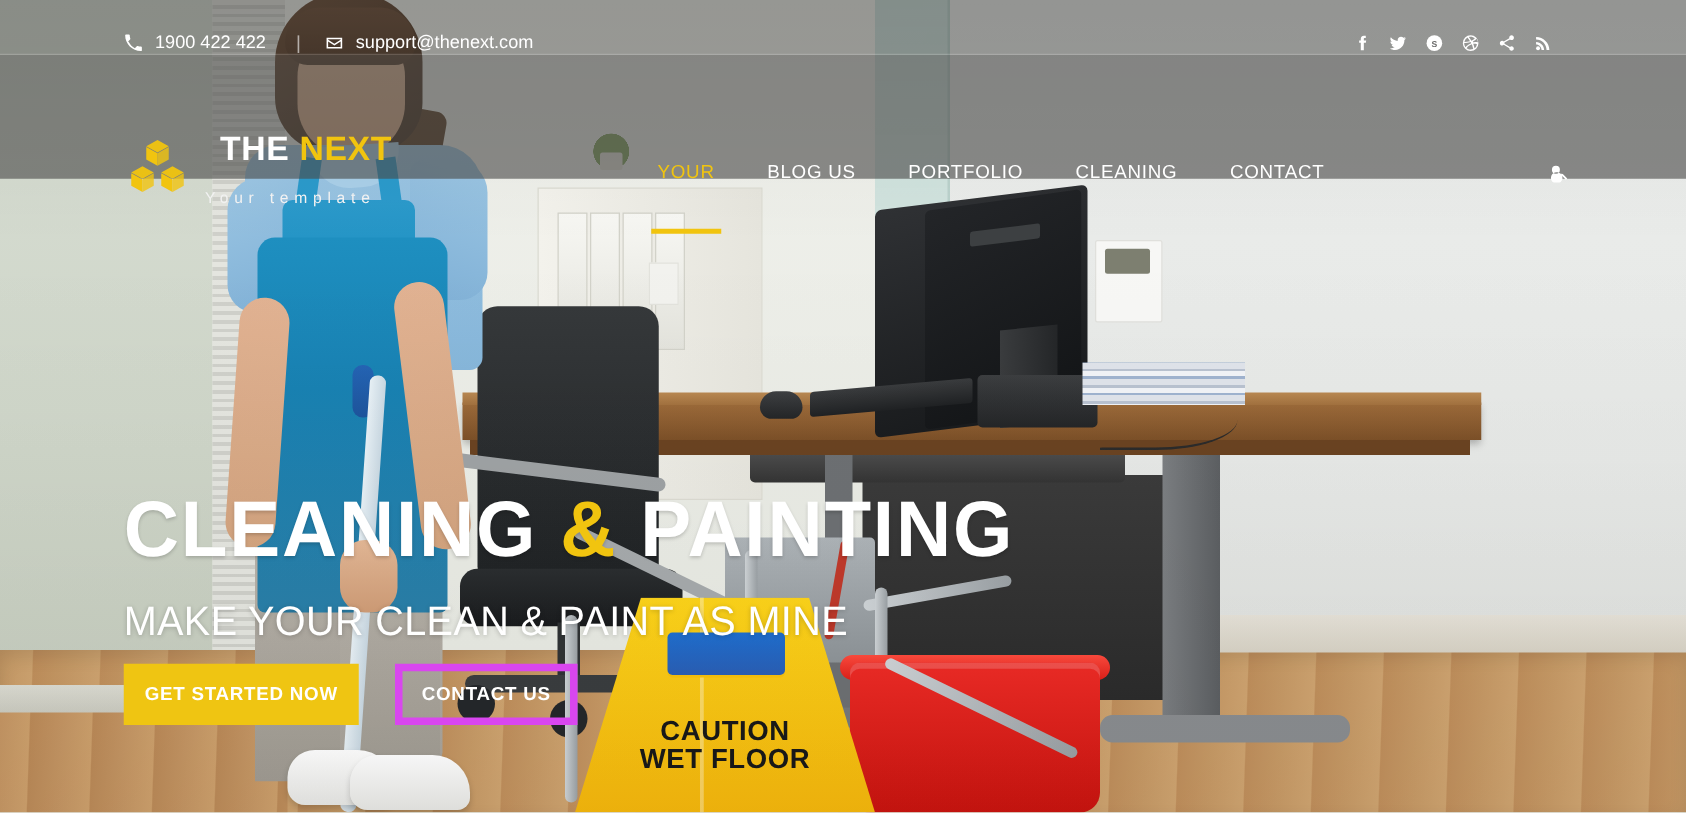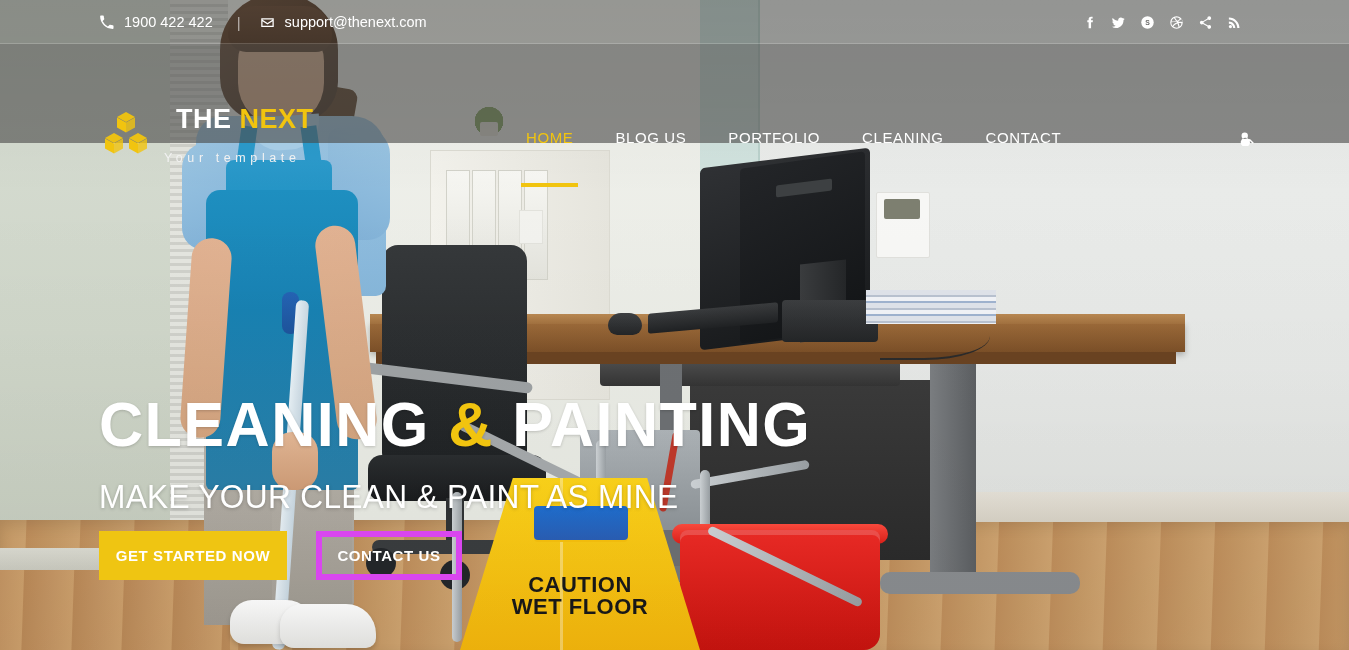--- a/index.html
+++ b/index.html
@@ -206,21 +206,21 @@
                background:linear-gradient(180deg,#2f6ec8,#23539b); border-radius:4px; }
 
   
   .photo-shade { position:absolute; inset:0; background:linear-gradient(180deg,
                  rgba(0,0,0,.06) 0%, rgba(0,0,0,0) 30%, rgba(0,0,0,.04) 100%); }
 
   
   .topbar { position:absolute; left:0; top:0; width:1349px; height:44px;
             background:rgba(58,58,56,.45); z-index:40;
             border-bottom:1px solid rgba(255,255,255,.18); }
-  .topbar-inner { position:relative; width:1349px; height:44px; }
+  .topbar-inner { position:relative; width:1349px; height:44px;margin-top:12px; }
   .tb-left { position:absolute; left:98px; top:0; height:44px; display:flex; align-items:center; gap:0; }
   .tb-item { display:flex; align-items:center; gap:9px; color:#fff; font-size:14.5px; }
   .tb-sep { color:rgba(255,255,255,.6); margin:0 18px 0 24px; font-size:15px; }
   .tb-icon { display:inline-flex; width:17px; height:17px; align-items:center; justify-content:center; }
   .tb-icon svg { width:15px; height:15px; fill:#fff; }
   .socials { position:absolute; right:100px; top:0; height:44px; display:flex;
              align-items:center; gap:0; }
   .soc { width:29px; height:44px; display:flex; align-items:center; justify-content:center; }
   .soc svg { width:15px; height:15px; fill:#fff; }
 
@@ -444,21 +444,21 @@
           </g>
         </svg>
       </span>
       <span class="brand-text">
         <span class="brand-title"><span>THE </span><span class="accent">NEXT</span></span>
         <span class="brand-sub" style="display:block">Your template</span>
       </span>
     </a>
 
     <nav class="menu">
-      <a class="menu-item active">HOME</a>
+      <a class="menu-item active">YOUR</a>
       <a class="menu-item">BLOG US</a>
       <a class="menu-item">PORTFOLIO</a>
       <a class="menu-item">CLEANING</a>
       <a class="menu-item">CONTACT</a>
     </nav>
 
     <a class="search-btn">
       <svg viewBox="0 0 24 24">
           <path d="M15.5 14h-.8l-.3-.3a6.5 6.5 0 101.1 1.1l.3.3v.8l5 5 1.5-1.5-5-5zm-6 0A4.5 4.5 0 1114 9.5 4.5 4.5 0 019.5 14z"></path>
         </svg>

